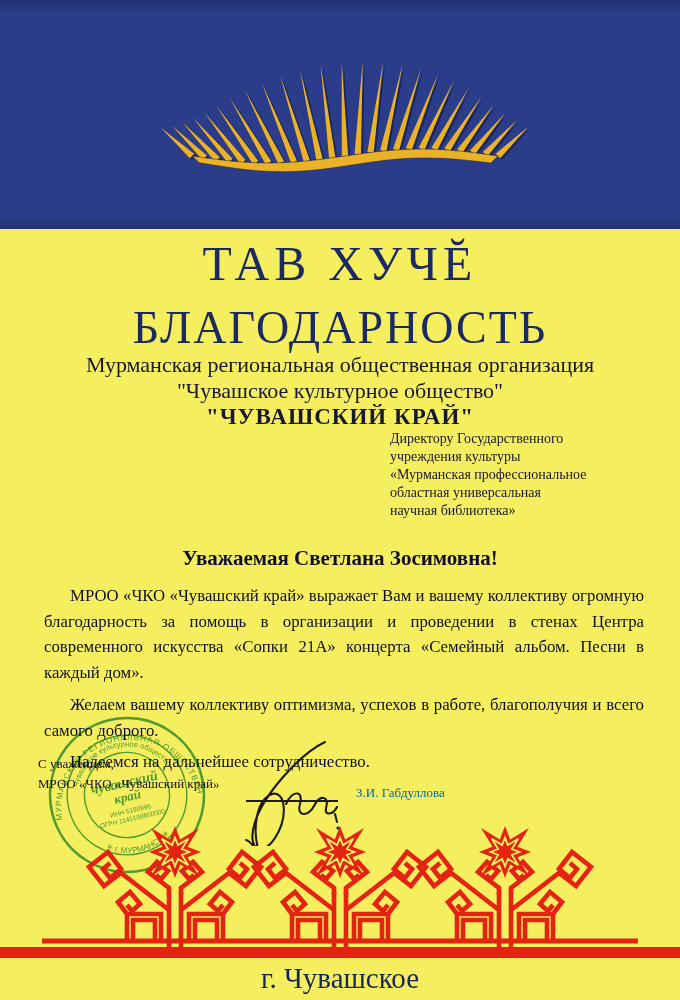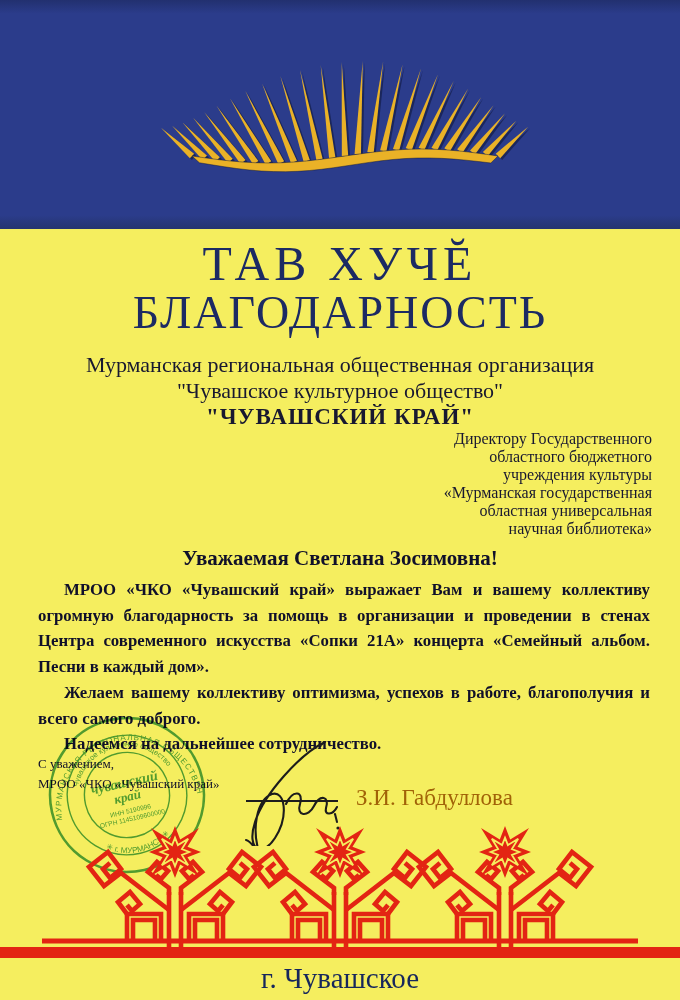--- a/index.html
+++ b/index.html
@@ -14,57 +14,57 @@
     position:absolute;left:0;top:0;width:680px;height:229px;
     background:linear-gradient(180deg,#22306f 0%,#2b3c8b 6%,#2b3c8b 94%,#25346f 100%);
   }
   .header svg{position:absolute;left:0;top:0;}
   
   .title-chuvash{
     position:absolute;left:0;top:226px;width:680px;text-align:center;
     font-size:48px;line-height:76px;letter-spacing:5px;color:#1c2a63;white-space:nowrap;
   }
   .title-russian{
-    position:absolute;left:0;top:288px;width:680px;text-align:center;
+    position:absolute;left:0;top:303px;width:680px;text-align:center;
     font-size:46px;line-height:50px;letter-spacing:2px;color:#1c2a63;white-space:nowrap;
   }
   
   .org{
     position:absolute;left:0;top:352px;width:680px;text-align:center;
     font-size:22px;line-height:26px;color:#181830;
   }
   .org .l3{font-weight:bold;font-size:23px;letter-spacing:1px;}
   
   .recipient{
-    position:absolute;left:390px;top:430px;width:262px;text-align:right;
-    font-size:16px;line-height:18px;color:#181830;
+    position:absolute;left:390px;top:430px;width:262px;text-align:left;
+    font-size:14px;line-height:18px;color:#181830;
   }
   .recipient span{display:block;}
   
   .salutation{
     position:absolute;left:0;top:546px;width:680px;text-align:center;
     font-weight:bold;font-size:21px;color:#10102a;
   }
   
   .body-text{
     position:absolute;left:38px;top:577px;width:612px;
     font-size:16.8px;line-height:25.7px;color:#10102a;
     text-align:justify;
   }
-  .body-text p{margin:0;text-indent:26px;font-weight:bold;}
+  .body-text p{margin:6px;text-indent:26px;}
   
   .closing{
     position:absolute;left:38px;top:754px;width:300px;
     font-size:13px;line-height:20px;color:#10102a;
   }
   .closing span{display:block;}
   .sig-line{position:absolute;left:246px;top:800px;width:92px;height:2px;background:#1d1d1d;}
   .sig-svg{position:absolute;left:228px;top:738px;}
   .signer-name{
-    position:absolute;left:356px;top:785px;font-size:23px;color:#a16207;white-space:nowrap;
+    position:absolute;left:356px;top:785px;font-size:13px;color:#0369a1;white-space:nowrap;
   }
   
   .stamp{
     position:absolute;left:46px;top:714px;width:162px;height:162px;
     transform:rotate(-13deg);opacity:.88;mix-blend-mode:multiply;
   }
   
   .ornament{position:absolute;left:0;top:818px;}
   
   .footer-city{
@@ -137,23 +137,22 @@
   <div class="title-russian">БЛАГОДАРНОСТЬ</div>
 
   <div class="org">
     <div class="l1">Мурманская региональная общественная организация</div>
     <div class="l2">"Чувашское культурное общество"</div>
     <div class="l3">"ЧУВАШСКИЙ КРАЙ"</div>
   </div>
 
   <div class="recipient">
     <span>Директору Государственного</span>
-    <span>областного бюджетного</span>
     <span>учреждения культуры</span>
-    <span>«Мурманская государственная</span>
+    <span>«Мурманская профессиональное</span>
     <span>областная универсальная</span>
     <span>научная библиотека»</span>
   </div>
 
   <div class="salutation">Уважаемая Светлана Зосимовна!</div>
 
   <div class="body-text">
     <p>МРОО «ЧКО «Чувашский край» выражает Вам и вашему коллективу огромную благодарность за помощь в организации и проведении в стенах Центра современного искусства «Сопки 21А» концерта «Семейный альбом. Песни в каждый дом».</p>
     <p>Желаем вашему коллективу оптимизма, успехов в работе, благополучия и всего самого доброго.</p>
     <p>Надеемся на дальнейшее сотрудничество.</p>

